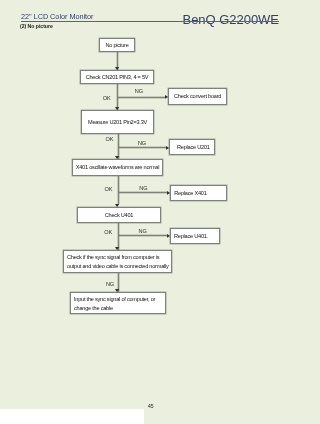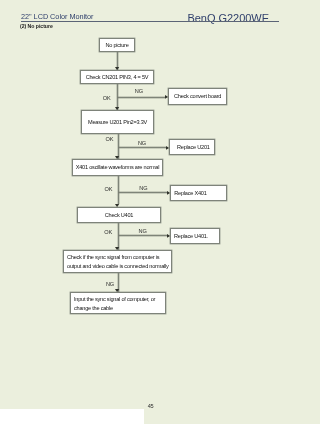--- a/index.html
+++ b/index.html
@@ -8,21 +8,21 @@
     width:300px;height:424px;overflow:hidden;
     background:#ebefdd;
     font-family:"Liberation Sans","DejaVu Sans",sans-serif;
     -webkit-font-smoothing:antialiased;
   }
   #page{position:relative;width:300px;height:424px;transform:translateZ(0);}
 
   
   #header{position:absolute;left:21px;top:11.8px;width:258px;height:11px;}
   #header .hdr-left{position:absolute;left:0;top:0;font-size:7.3px;color:#2f3f6b;letter-spacing:-.03px;white-space:nowrap;}
-  #header .hdr-right{position:absolute;right:10px;top:0;font-size:11px;color:#2f3f6b;letter-spacing:-.03px;white-space:nowrap;}
+  #header .hdr-right{position:absolute;right:0;top:0;font-size:13px;color:#2f3f6b;letter-spacing:-.03px;white-space:nowrap;}
   #header .hdr-rule{position:absolute;left:0;right:0;top:9.4px;height:1px;background:#5b6476;}
   #subtitle{position:absolute;left:20px;top:22.5px;font-size:5.2px;font-weight:bold;color:#1c1c1c;letter-spacing:-.05px;}
 
   
   .box{position:absolute;z-index:3;background:#fff;border:1px solid #7e837a;box-sizing:border-box;
        box-shadow:0 0 0 .4px rgba(126,131,122,.8);
        display:flex;flex-direction:column;align-items:center;justify-content:center;}
   .box .t{text-align:center;color:#151515;font-size:5.6px;line-height:1.58;letter-spacing:-0.235px;white-space:nowrap;}
   .box.l{align-items:flex-start;padding-left:3px;}
   .box.shiftdn{padding-top:2px;}

